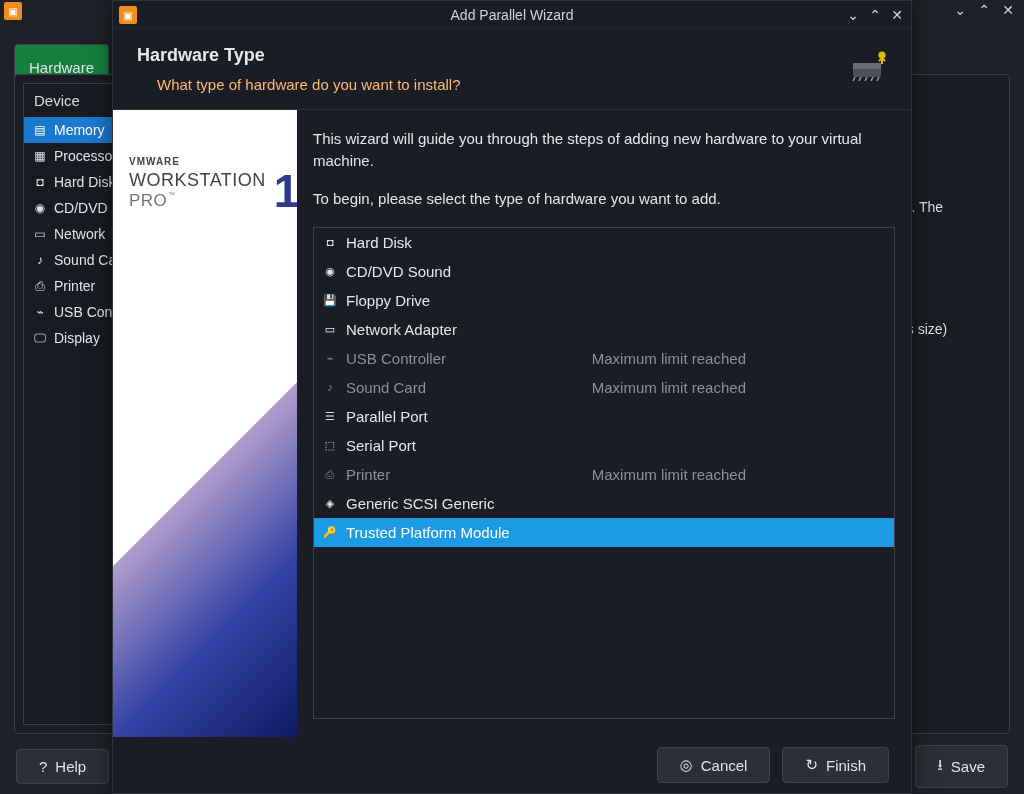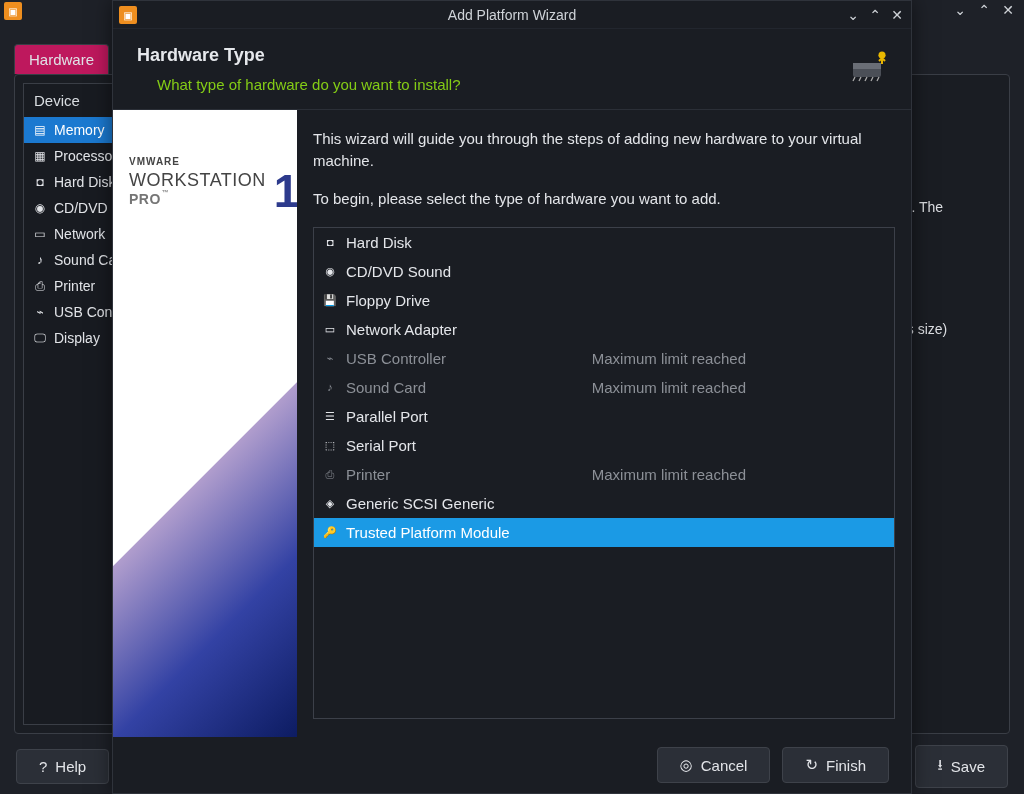--- a/index.html
+++ b/index.html
@@ -32,21 +32,21 @@
     position:absolute; top:2px; left:4px;
     width:18px; height:18px; background:#ee8e1f; border-radius:2px;
     display:flex; align-items:center; justify-content:center;
     font-size:10px; color:white;
   }
   .tabs-row {
     display:flex; gap:4px;
     position:absolute; top:44px; left:14px;
   }
   .tab-btn {
-    background:#be185d; padding:6px 14px; font-size:15px; color:#e0e2e6;
+    background:#15803d; padding:14px 14px; font-size:15px; color:#e0e2e6;
     border:1px solid #3a3e46; border-bottom:none; border-radius:4px 4px 0 0;
   }
   .panel {
     position:absolute; top:74px; left:14px; right:14px; bottom:60px;
     border:1px solid #3a3e46; border-radius:4px; background:#1a1d23;
     padding:0;
   }
   .device-panel {
     position:absolute; top:8px; left:8px; width:180px; bottom:8px;
     border:1px solid #3a3e46; background:#181b21;
@@ -94,37 +94,37 @@
     position:absolute; left:6px; top:5px;
     width:18px; height:18px; background:#ee8e1f; border-radius:2px;
     display:flex; align-items:center; justify-content:center;
     font-size:10px; color:white;
   }
   .wizard-heading {
     padding:16px 24px 8px 24px;
     position:relative;
   }
   .wizard-heading h2 { font-size:18px; font-weight:600; color:#e6e8ec; }
-  .wizard-heading p { font-size:15px; color:#84cc16; padding:10px 0 8px 20px; }
+  .wizard-heading p { font-size:15px; color:#fdba74; padding:10px 0 8px 20px; }
   .hw-icon {
     position:absolute; right:22px; top:22px; width:40px; height:32px;
   }
   .wizard-body {
     flex:1; display:flex; overflow:hidden;
     border-top:1px solid #2b2f37;
   }
   .wizard-sidebar {
     width:184px; background:#fff; position:relative; overflow:hidden;
     flex-shrink:0;
   }
   .vmw-logo { position:absolute; top:46px; left:16px; color:#444; letter-spacing:1px; font-size:10px; font-weight:600; }
   .ws-row { position:absolute; top:60px; left:16px; right:8px; display:flex; align-items:flex-start; }
   .ws-text { }
   .ws-text .line1 { color:#444; font-size:18px; font-weight:300; letter-spacing:0.5px; }
-  .ws-text .line2 { color:#757575; font-size:14px; font-weight:700; letter-spacing:0.5px; }
+  .ws-text .line2 { color:#757575; font-size:17px; font-weight:400; letter-spacing:0.5px; }
   .sixteen { color:#2d3a8c; font-size:46px; font-weight:600; margin-left:8px; line-height:0.95; letter-spacing:-2px; }
   .pro-tm { position:relative; }
   .pro-tm:after { content:"™"; font-size:7px; position:relative; top:-9px; left:1px; color:#888; }
 
   .gradient-triangle {
     position:absolute; left:0; right:0; bottom:0;
     height:460px;
     background:linear-gradient(315deg,#0d1c62 0%,#3342a4 28%,#b09dcd 55%,#ffffff 55.2%);
   }
 
@@ -229,21 +229,21 @@
         <span>⭳</span>
         <span>Save</span>
       </button>
     </div>
   </div>
 </div>
 
 <div class="wizard">
   <div class="wizard-titlebar">
     <span class="app-icon">▣</span>
-    <span>Add Platform Wizard</span>
+    <span>Add Parallel Wizard</span>
     <div class="ti-icons">
       <span class="win-btn">⌄</span>
       <span class="win-btn">⌃</span>
       <span class="win-btn">✕</span>
     </div>
   </div>
   <div class="wizard-heading">
     <h2>Hardware Type</h2>
     <p>What type of hardware do you want to install?</p>
     <svg class="hw-icon" viewBox="0 0 40 32">

